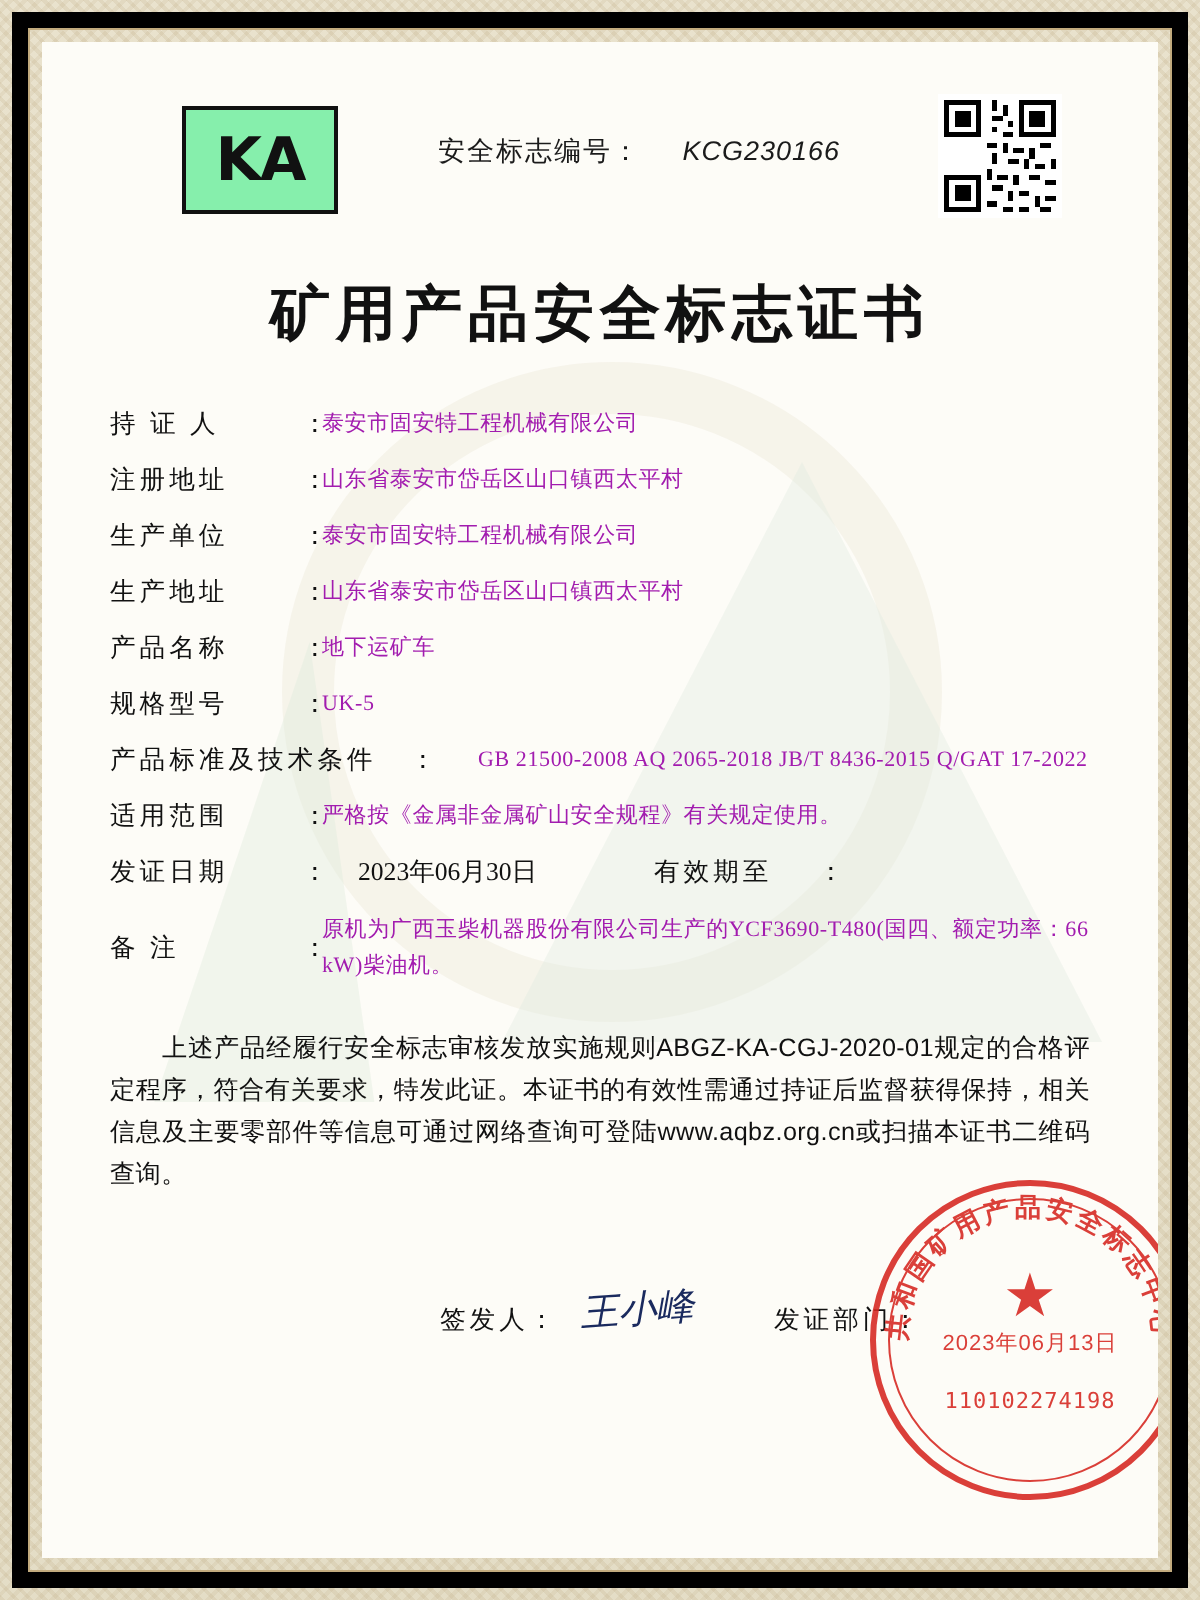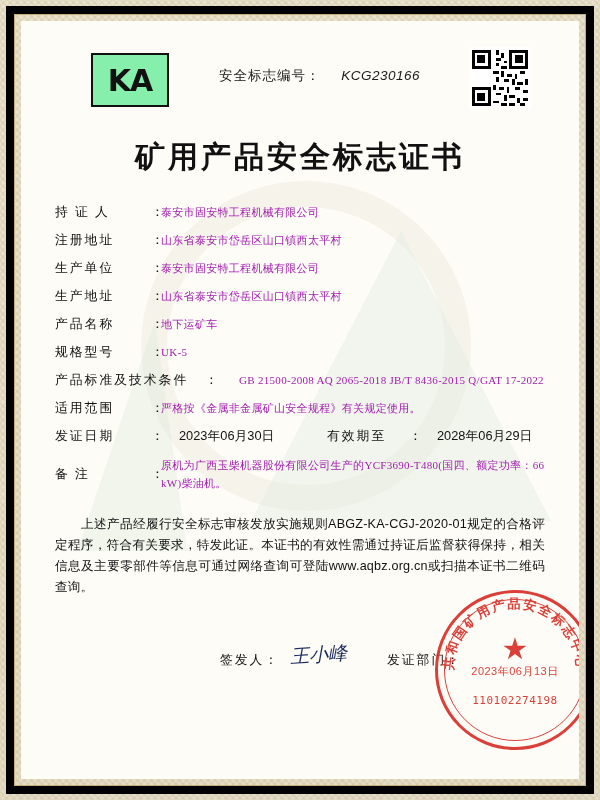--- a/index.html
+++ b/index.html
@@ -197,20 +197,21 @@
   .value-indent { padding-left: 24px; }
 
   .row-two {
     display: flex;
     align-items: center;
     margin-bottom: 11px;
   }
   .row-two .half {
     display: flex;
     align-items: center;
+    font-family: Liberation Serif, serif;
   }
   .row-two .half.first { width: 272px; }
   .row-two .label2 {
     width: 96px;
     flex: none;
     letter-spacing: 2px;
   }
   .row-two .label3 {
     width: 82px;
     flex: none;
@@ -457,21 +458,20 @@
 
       <div class="row-two">
         <div class="half first">
           <span class="label2">发证日期</span>
           <span class="colon">：</span>
           <span class="val2">2023年06月30日</span>
         </div>
         <div class="half">
           <span class="label3">有效期至</span>
           <span class="colon">：</span>
-          <span class="val2">2028年06月29日</span>
         </div>
       </div>
 
       <div class="row remark">
         <span class="label">备    注</span>
         <span class="colon">：</span>
         <span class="value">原机为广西玉柴机器股份有限公司生产的YCF3690-T480(国四、额定功率：66 kW)柴油机。</span>
       </div>
 
     </div>

